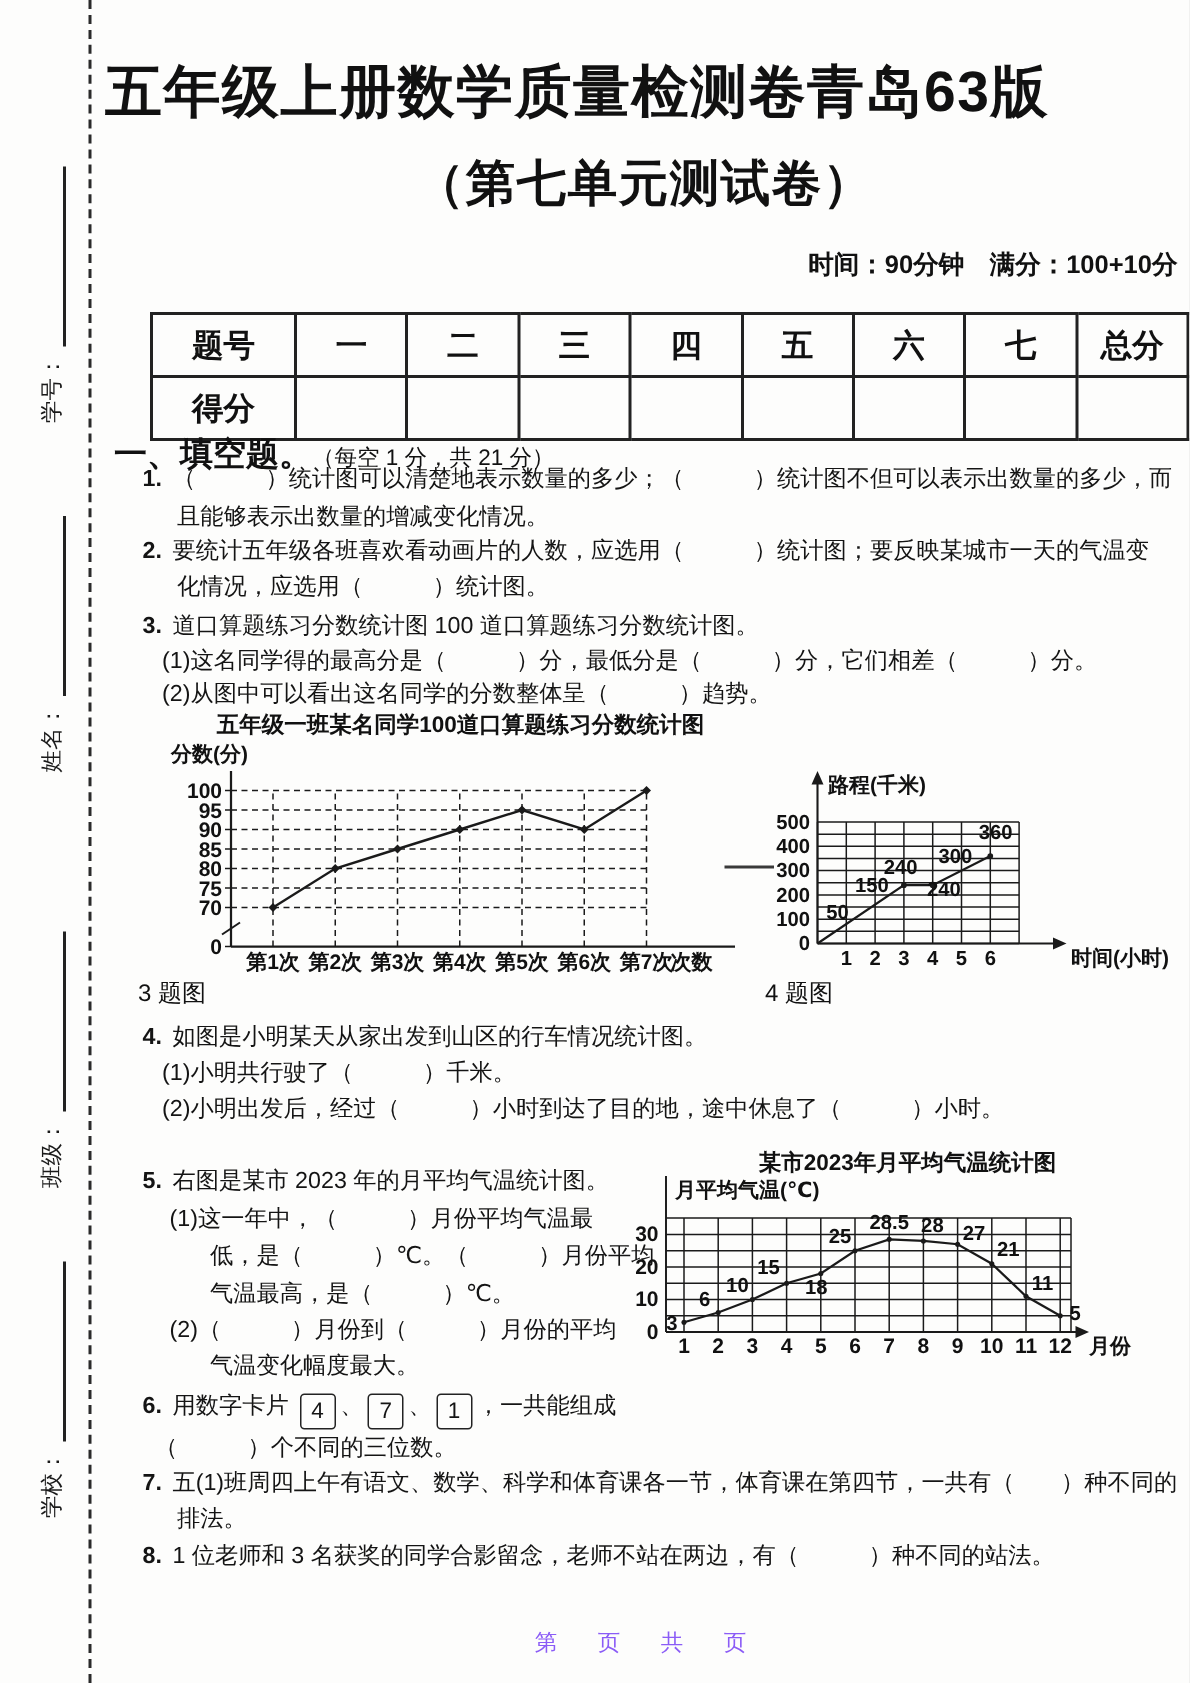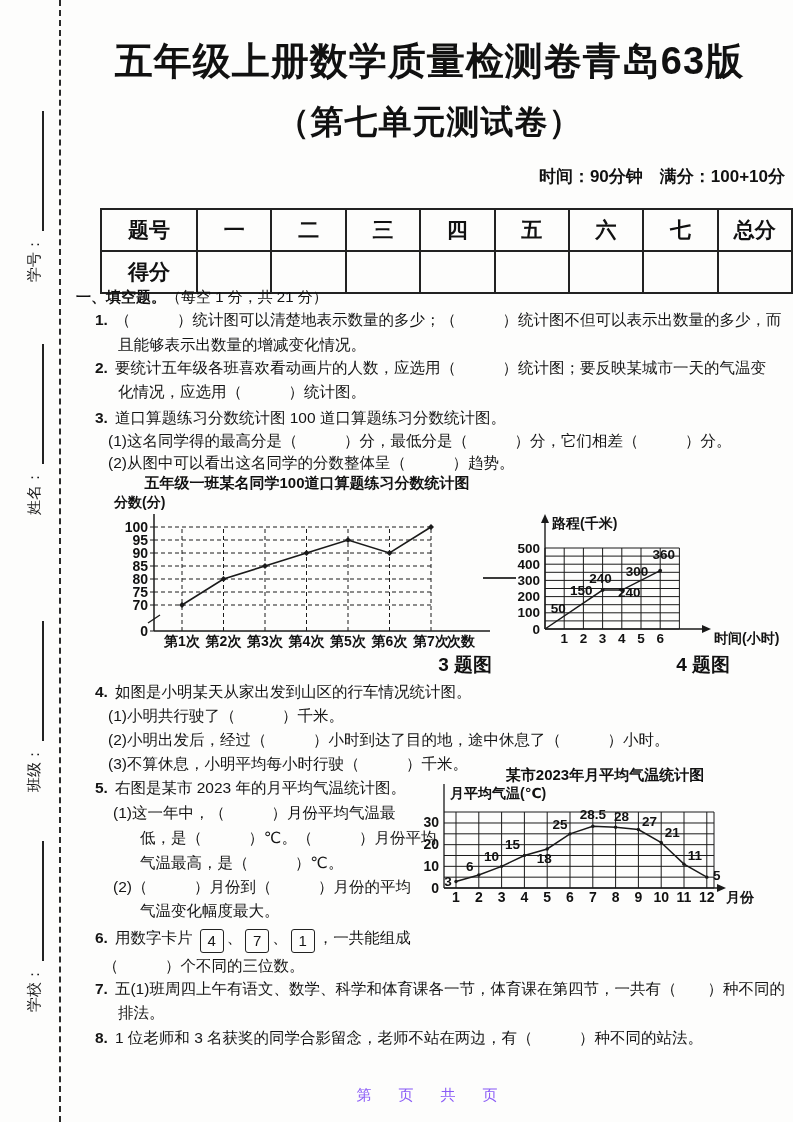--- a/index.html
+++ b/index.html
@@ -8,38 +8,38 @@
     overflow:hidden;color:#111;
     font-family:"Liberation Sans","DejaVu Sans",sans-serif;
   }
   .seal-line{position:absolute;left:59px;top:0;height:1122px;width:0;border-left:2px dashed #2a2a2a;}
   .side-item{
     position:absolute;left:-67px;width:200px;height:22px;
     transform:rotate(-90deg);display:flex;align-items:flex-end;gap:6px;
     font-size:15px;color:#1a1a1a;white-space:nowrap;
   }
   .sline{flex:0 0 120px;height:16px;border-bottom:2px solid #222;}
-  .title{position:absolute;left:70px;right:4px;top:36px;text-align:center;
+  .title{position:absolute;left:70px;right:4px;top:36px;
     font-size:38px;font-weight:bold;letter-spacing:1px;}
   .subtitle{position:absolute;left:70px;right:4px;top:100px;text-align:center;
     font-size:33px;font-weight:bold;letter-spacing:1px;}
   .meta{position:absolute;right:8px;top:165px;font-size:17px;font-weight:700;}
   table.score{position:absolute;left:100px;top:192px;border-collapse:collapse;table-layout:fixed;margin-top:16px;}
   table.score td{border:2px solid #222;height:40px;text-align:center;
     font-size:21px;font-weight:600;padding:0;}
   .sec-head{position:absolute;left:76px;top:288px;font-size:16px;white-space:nowrap;}
-  .sec-head b{font-size:15px;}
+  .sec-head b{font-size:22px;}
   .sec-head .note{font-size:15px;font-weight:normal;}
   .tline{position:absolute;font-size:15.5px;white-space:nowrap;color:#141414;line-height:20px;}
   .qnum{font-weight:bold;margin-right:7px;}
   .card{display:inline-block;min-width:22px;height:22px;border:1.6px solid #222;border-radius:3px;
     text-align:center;line-height:21px;font-size:15px;margin:0 3px;vertical-align:-3px;}
   .chart{position:absolute;}
   .chart svg text{font-family:"Liberation Sans","DejaVu Sans",sans-serif;fill:#111;}
-  .cap{position:absolute;text-align:right;font-size:19px;font-weight:700;}
+  .cap{position:absolute;text-align:left;font-size:16px;font-weight:400;}
   .footer{position:absolute;left:75px;width:710px;top:1086px;text-align:center;
     font-size:15px;letter-spacing:6px;color:#8b5cf6;}
   .artifact{position:absolute;background:#3a3a3a;}
 </style>
 </head>
 <body>
 
 <div class="page">
 
   <div class="seal-line"></div>
@@ -220,21 +220,20 @@
       </svg>
   </div>
   <div class="cap" style="left:510px;top:652px;width:220px;">4 题图</div>
   <div class="artifact" style="left:483px;top:577px;width:33px;height:2px;"></div>
 
   <div class="tline" style="left:95px;top:682px;">
     <span class="qnum">4.</span><span>如图是小明某天从家出发到山区的行车情况统计图。</span>
   </div>
   <div class="tline" style="left:108px;top:706px;">(1)小明共行驶了（　　　）千米。</div>
   <div class="tline" style="left:108px;top:730px;">(2)小明出发后，经过（　　　）小时到达了目的地，途中休息了（　　　）小时。</div>
-  <div class="tline" style="left:108px;top:754px;">(3)不算休息，小明平均每小时行驶（　　　）千米。</div>
 
   <div class="tline" style="left:95px;top:778px;">
     <span class="qnum">5.</span><span>右图是某市 2023 年的月平均气温统计图。</span>
   </div>
   <div class="tline" style="left:113px;top:803px;">(1)这一年中，（　　　）月份平均气温最</div>
   <div class="tline" style="left:140px;top:828px;">低，是（　　　）℃。（　　　）月份平均</div>
   <div class="tline" style="left:140px;top:853px;">气温最高，是（　　　）℃。</div>
   <div class="tline" style="left:113px;top:877px;">(2)（　　　）月份到（　　　）月份的平均</div>
   <div class="tline" style="left:140px;top:901px;">气温变化幅度最大。</div>
 

